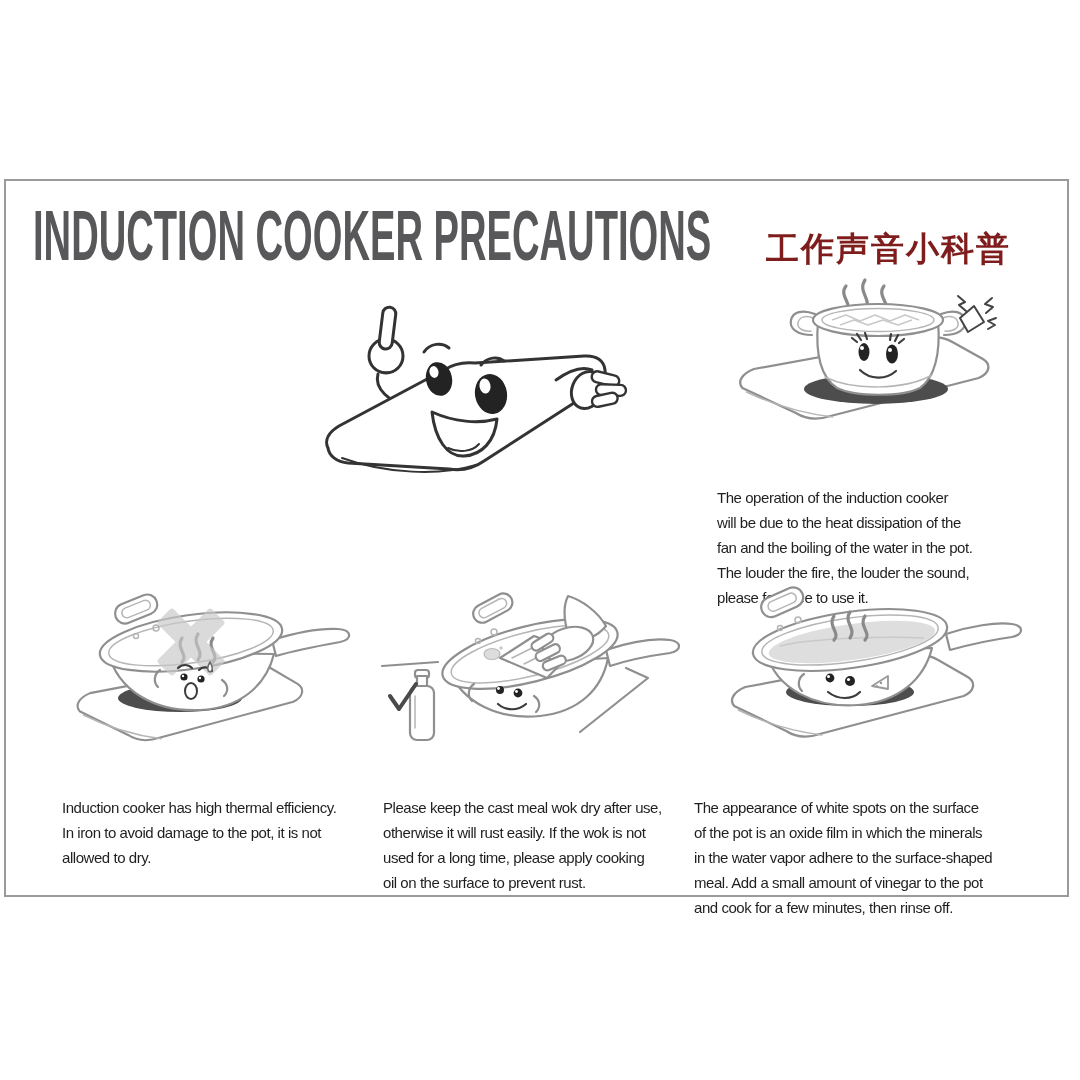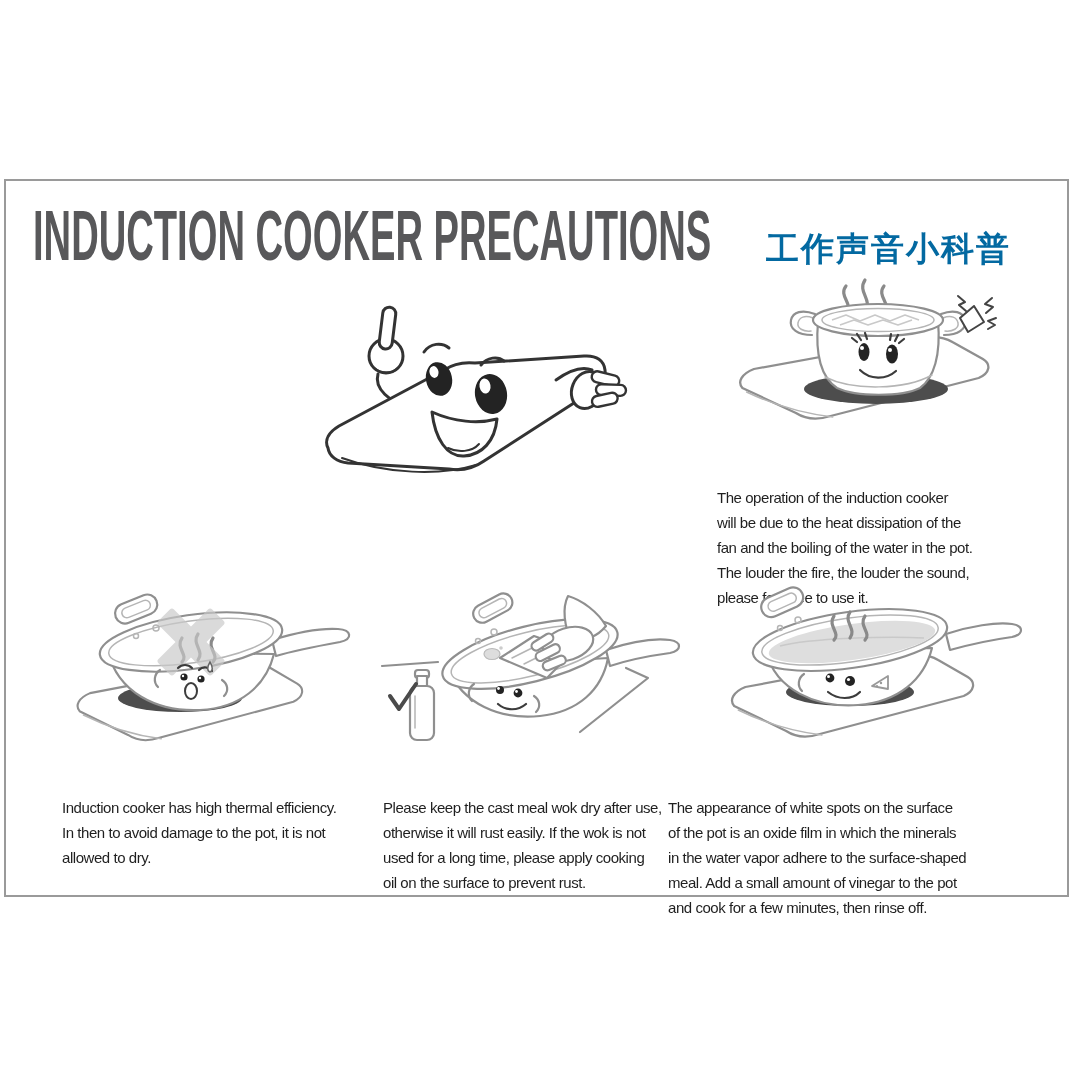--- a/index.html
+++ b/index.html
@@ -13,34 +13,34 @@
   }
   .title{
     position:absolute;left:33px;top:201px;
     font-family:"Liberation Sans", sans-serif;
     font-weight:700;font-size:70px;line-height:70px;color:#58585a;
     white-space:nowrap;transform:scaleX(0.545);transform-origin:left top;
     letter-spacing:0px;
   }
   .cn-title{
     position:absolute;left:766px;top:231px;
-    font-weight:700;font-size:33px;line-height:36px;color:#0369a1;
+    font-weight:700;font-size:33px;line-height:36px;color:#7f1d1d;
     letter-spacing:2px;white-space:nowrap;
     font-family:"DejaVu Sans", sans-serif;
   }
   .para{
     position:absolute;color:#1f1f1f;
     font-size:15px;line-height:25px;letter-spacing:-0.45px;
     white-space:pre-line;
     margin-top:47px;
   }
   .para.sound{left:717px;top:438px;width:352px;}
   .para.left{left:62px;top:748px;width:330px;}
   .para.mid{left:383px;top:748px;width:330px;}
-  .para.right{left:668px;top:748px;width:362px;}
+  .para.right{left:694px;top:748px;width:362px;}
   svg{position:absolute;overflow:visible;}
   .svg-line{fill:#fff;stroke:#8f8f8f;stroke-width:2.2;stroke-linecap:round;stroke-linejoin:round;}
   .svg-thin{fill:none;stroke:#b5b5b5;stroke-width:1.5;stroke-linecap:round;}
   .svg-stroke{fill:none;stroke:#8f8f8f;stroke-width:2.2;stroke-linecap:round;stroke-linejoin:round;}
   .steam{fill:none;stroke:#8a8a8a;stroke-width:3.2;stroke-linecap:round;}
   .face-dark{fill:#232323;stroke:none;}
   .face-white{fill:#ffffff;stroke:none;}
   .face-line{fill:none;stroke:#3c3c3c;stroke-width:2.2;stroke-linecap:round;}
   .wave{fill:none;stroke:#c9c9c9;stroke-width:1.6;stroke-linejoin:round;}
   .bolt{fill:none;stroke:#444;stroke-width:2;stroke-linecap:round;stroke-linejoin:round;}
@@ -152,21 +152,21 @@
       <circle class="face-white" cx="123" cy="84" r="1.2"></circle>
     <circle class="face-dark" cx="141" cy="87" r="3.6"></circle>
       <circle class="face-white" cx="140" cy="86" r="1.2"></circle>
     <ellipse cx="131" cy="99" rx="6" ry="8" fill="#fff" stroke="#3c3c3c" stroke-width="2"></ellipse>
     <path d="M150,70 C147,75 147,79 150,80 C153,79 153,75 150,70 Z" fill="#fff" stroke="#666" stroke-width="1.5"></path>
     <path class="svg-stroke" d="M100,78 C94,82 93,90 98,95"></path>
     <path class="svg-stroke" d="M162,88 C168,92 169,99 164,104"></path>
   </g>
 </svg>
 <div class="para left">Induction cooker has high thermal efficiency.
-In then to avoid damage to the pot, it is not
+In iron to avoid damage to the pot, it is not
 allowed to dry.</div>
 
 <svg style="left:382px;top:592px" width="320" height="158" viewBox="0 0 320 158">
   <path class="svg-stroke" stroke="#ababab" d="M0,74 L56,70"></path>
   <path class="svg-stroke" stroke="#ababab" d="M198,140 L266,86 L244,76"></path>
   <path class="svg-line" d="M66,76 C80,112 118,128 158,124 C196,120 220,98 226,66 Z"></path>
   <g transform="translate(88,18) rotate(-28)">
     <rect class="svg-line" x="0" y="0" width="42" height="18" rx="9"></rect>
     <rect class="svg-thin" x="6" y="4" width="30" height="10" rx="5"></rect>
   </g>

